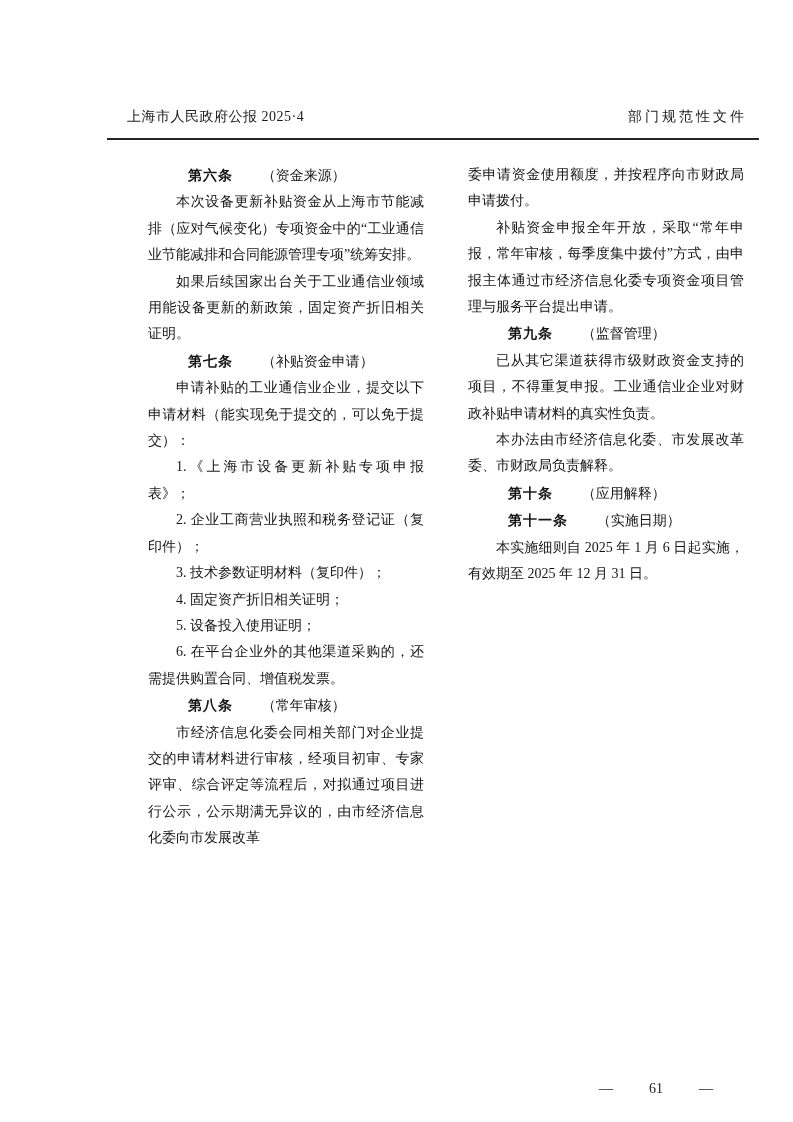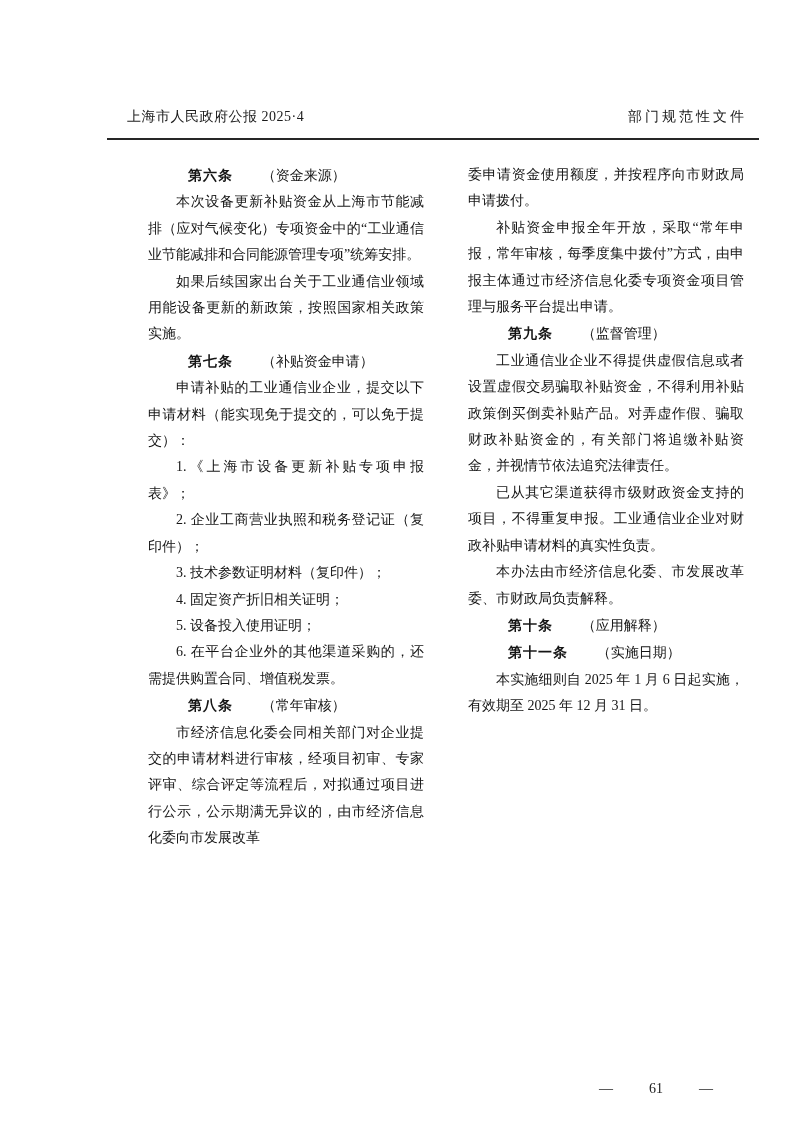--- a/index.html
+++ b/index.html
@@ -76,37 +76,36 @@
     <span class="gazette-title">上海市人民政府公报 2025·4</span>
     <span class="section-label">部门规范性文件</span>
   </div>
 
   <div class="header-rule"></div>
 
   <div class="document-body">
     <div class="col">
         <p class="indent"><span class="art-num">第六条</span><span>（资金来源）</span></p>
         <p class="indent">本次设备更新补贴资金从上海市节能减排（应对气候变化）专项资金中的“工业通信业节能减排和合同能源管理专项”统筹安排。</p>
-        <p class="indent">如果后续国家出台关于工业通信业领域用能设备更新的新政策，按照国家相关政策实施。</p>
+        <p class="indent">如果后续国家出台关于工业通信业领域用能设备更新的新政策，固定资产折旧相关证明。</p>
         <p class="indent"><span class="art-num">第七条</span><span>（补贴资金申请）</span></p>
         <p class="indent">申请补贴的工业通信业企业，提交以下申请材料（能实现免于提交的，可以免于提交）：</p>
         <p class="indent">1.《上海市设备更新补贴专项申报表》；</p>
         <p class="indent">2. 企业工商营业执照和税务登记证（复印件）；</p>
         <p class="indent">3. 技术参数证明材料（复印件）；</p>
         <p class="indent">4. 固定资产折旧相关证明；</p>
         <p class="indent">5. 设备投入使用证明；</p>
         <p class="indent">6. 在平台企业外的其他渠道采购的，还需提供购置合同、增值税发票。</p>
         <p class="indent"><span class="art-num">第八条</span><span>（常年审核）</span></p>
         <p class="indent">市经济信息化委会同相关部门对企业提交的申请材料进行审核，经项目初审、专家评审、综合评定等流程后，对拟通过项目进行公示，公示期满无异议的，由市经济信息化委向市发展改革</p>
       </div>
     <div class="col">
         <p class="no-indent">委申请资金使用额度，并按程序向市财政局申请拨付。</p>
         <p class="indent">补贴资金申报全年开放，采取“常年申报，常年审核，每季度集中拨付”方式，由申报主体通过市经济信息化委专项资金项目管理与服务平台提出申请。</p>
         <p class="indent"><span class="art-num">第九条</span><span>（监督管理）</span></p>
-        <p class="indent">工业通信业企业不得提供虚假信息或者设置虚假交易骗取补贴资金，不得利用补贴政策倒买倒卖补贴产品。对弄虚作假、骗取财政补贴资金的，有关部门将追缴补贴资金，并视情节依法追究法律责任。</p>
         <p class="indent">已从其它渠道获得市级财政资金支持的项目，不得重复申报。工业通信业企业对财政补贴申请材料的真实性负责。</p>
         <p class="indent">本办法由市经济信息化委、市发展改革委、市财政局负责解释。</p>
         <p class="indent"><span class="art-num">第十条</span><span>（应用解释）</span></p>
         <p class="indent"><span class="art-num">第十一条</span><span>（实施日期）</span></p>
         <p class="indent">本实施细则自 2025 年 1 月 6 日起实施，有效期至 2025 年 12 月 31 日。</p>
       </div>
   </div>
 
   <div class="page-footer">
     <span>—</span>

